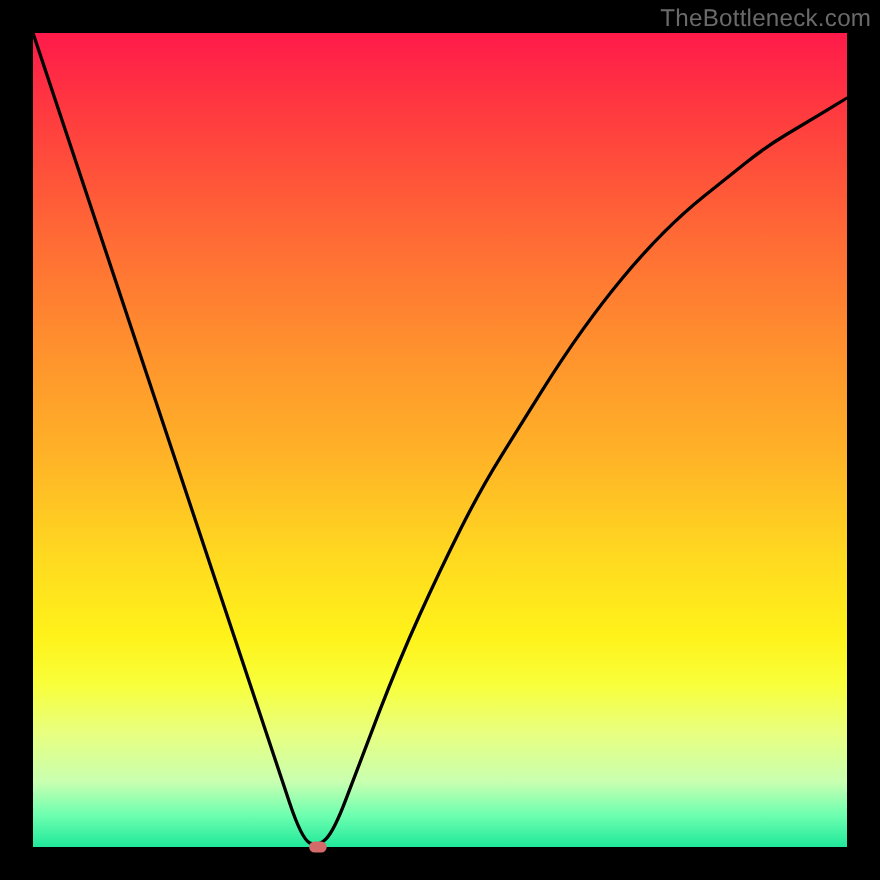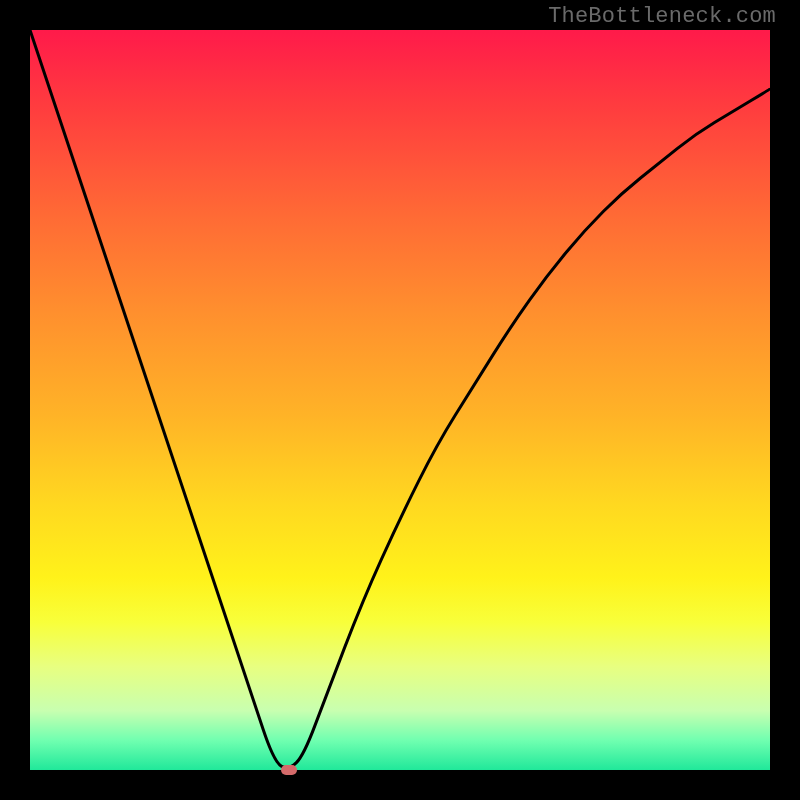--- a/index.html
+++ b/index.html
@@ -27,22 +27,22 @@
       #f8ff3a 80%,
       #e8ff80 86%,
       #c8ffb0 92%,
       #70ffb0 96%,
       #20e89a 100%
     );
   }
   .watermark {
     position: absolute;
     top: 4px;
-    right: 24px;
-    font-family: Liberation Mono, monospace;
+    right: 8px;
+    font-family: Liberation Sans, sans-serif;
     font-size: 22px;
     color: #6a6a6a;
     letter-spacing: 0.2px;
     user-select: none;
   }
   svg.curve {
     position: absolute;
     left: 0; top: 0;
     width: 100%; height: 100%;
   }

